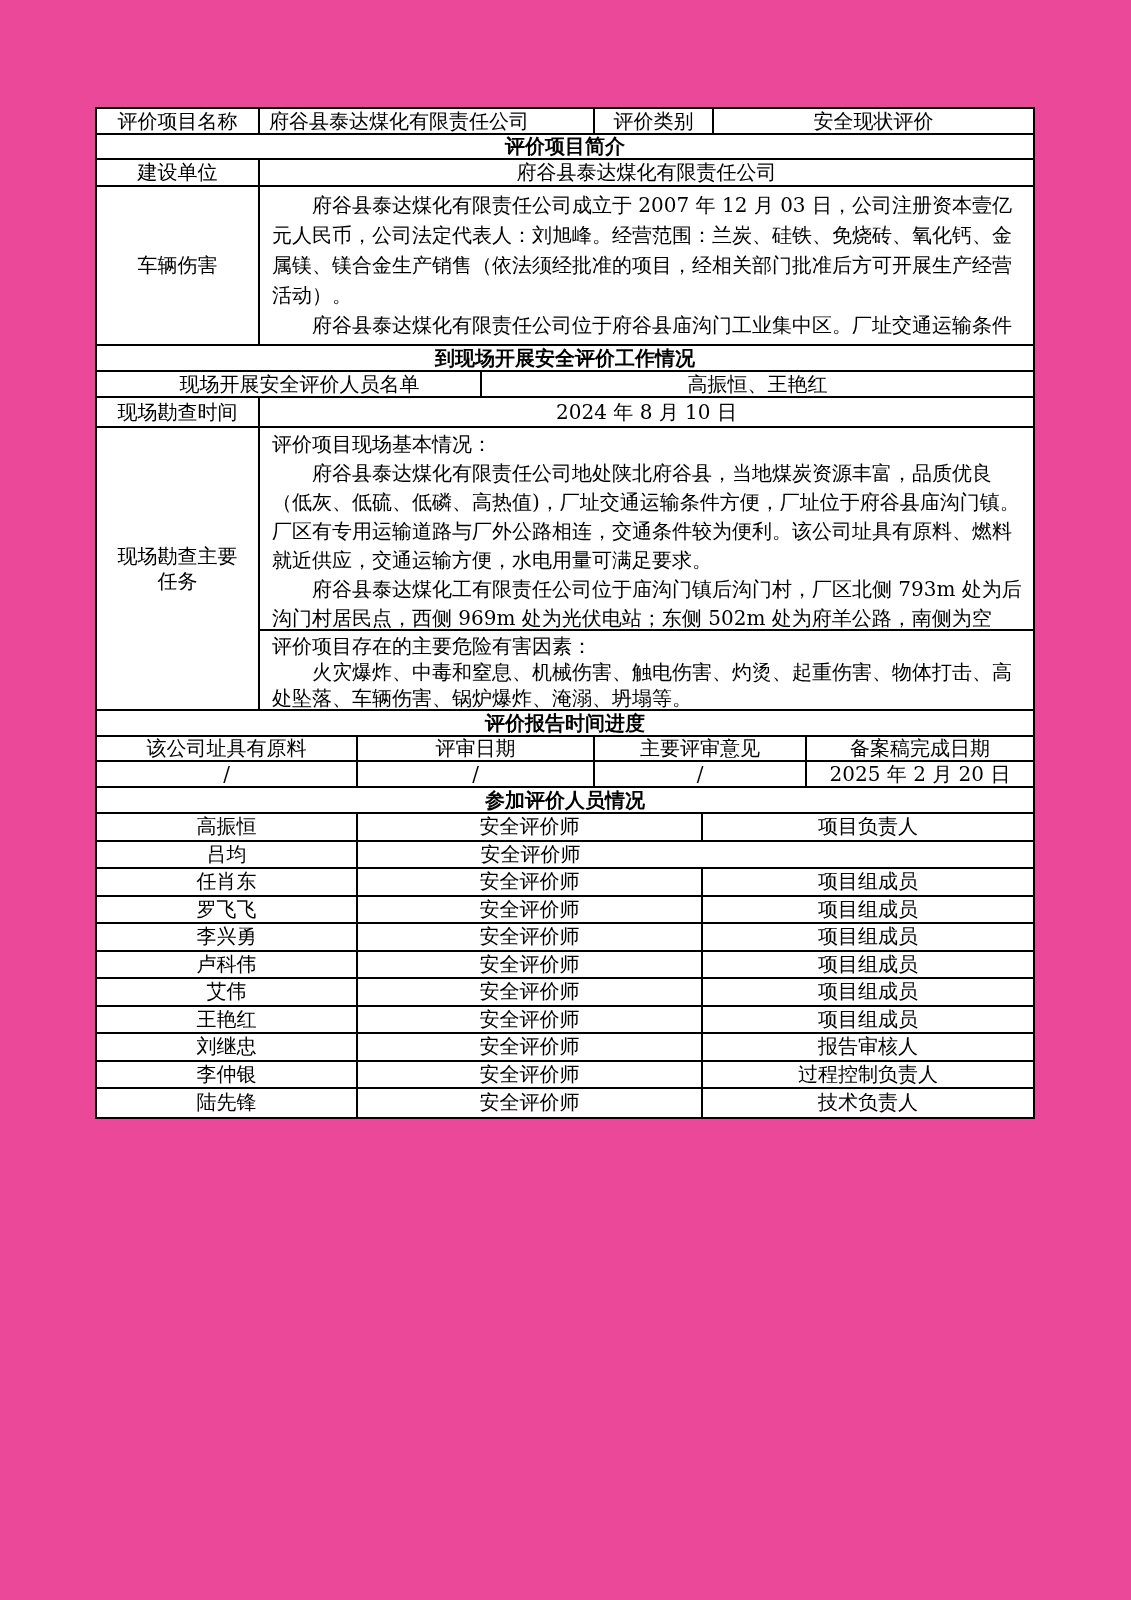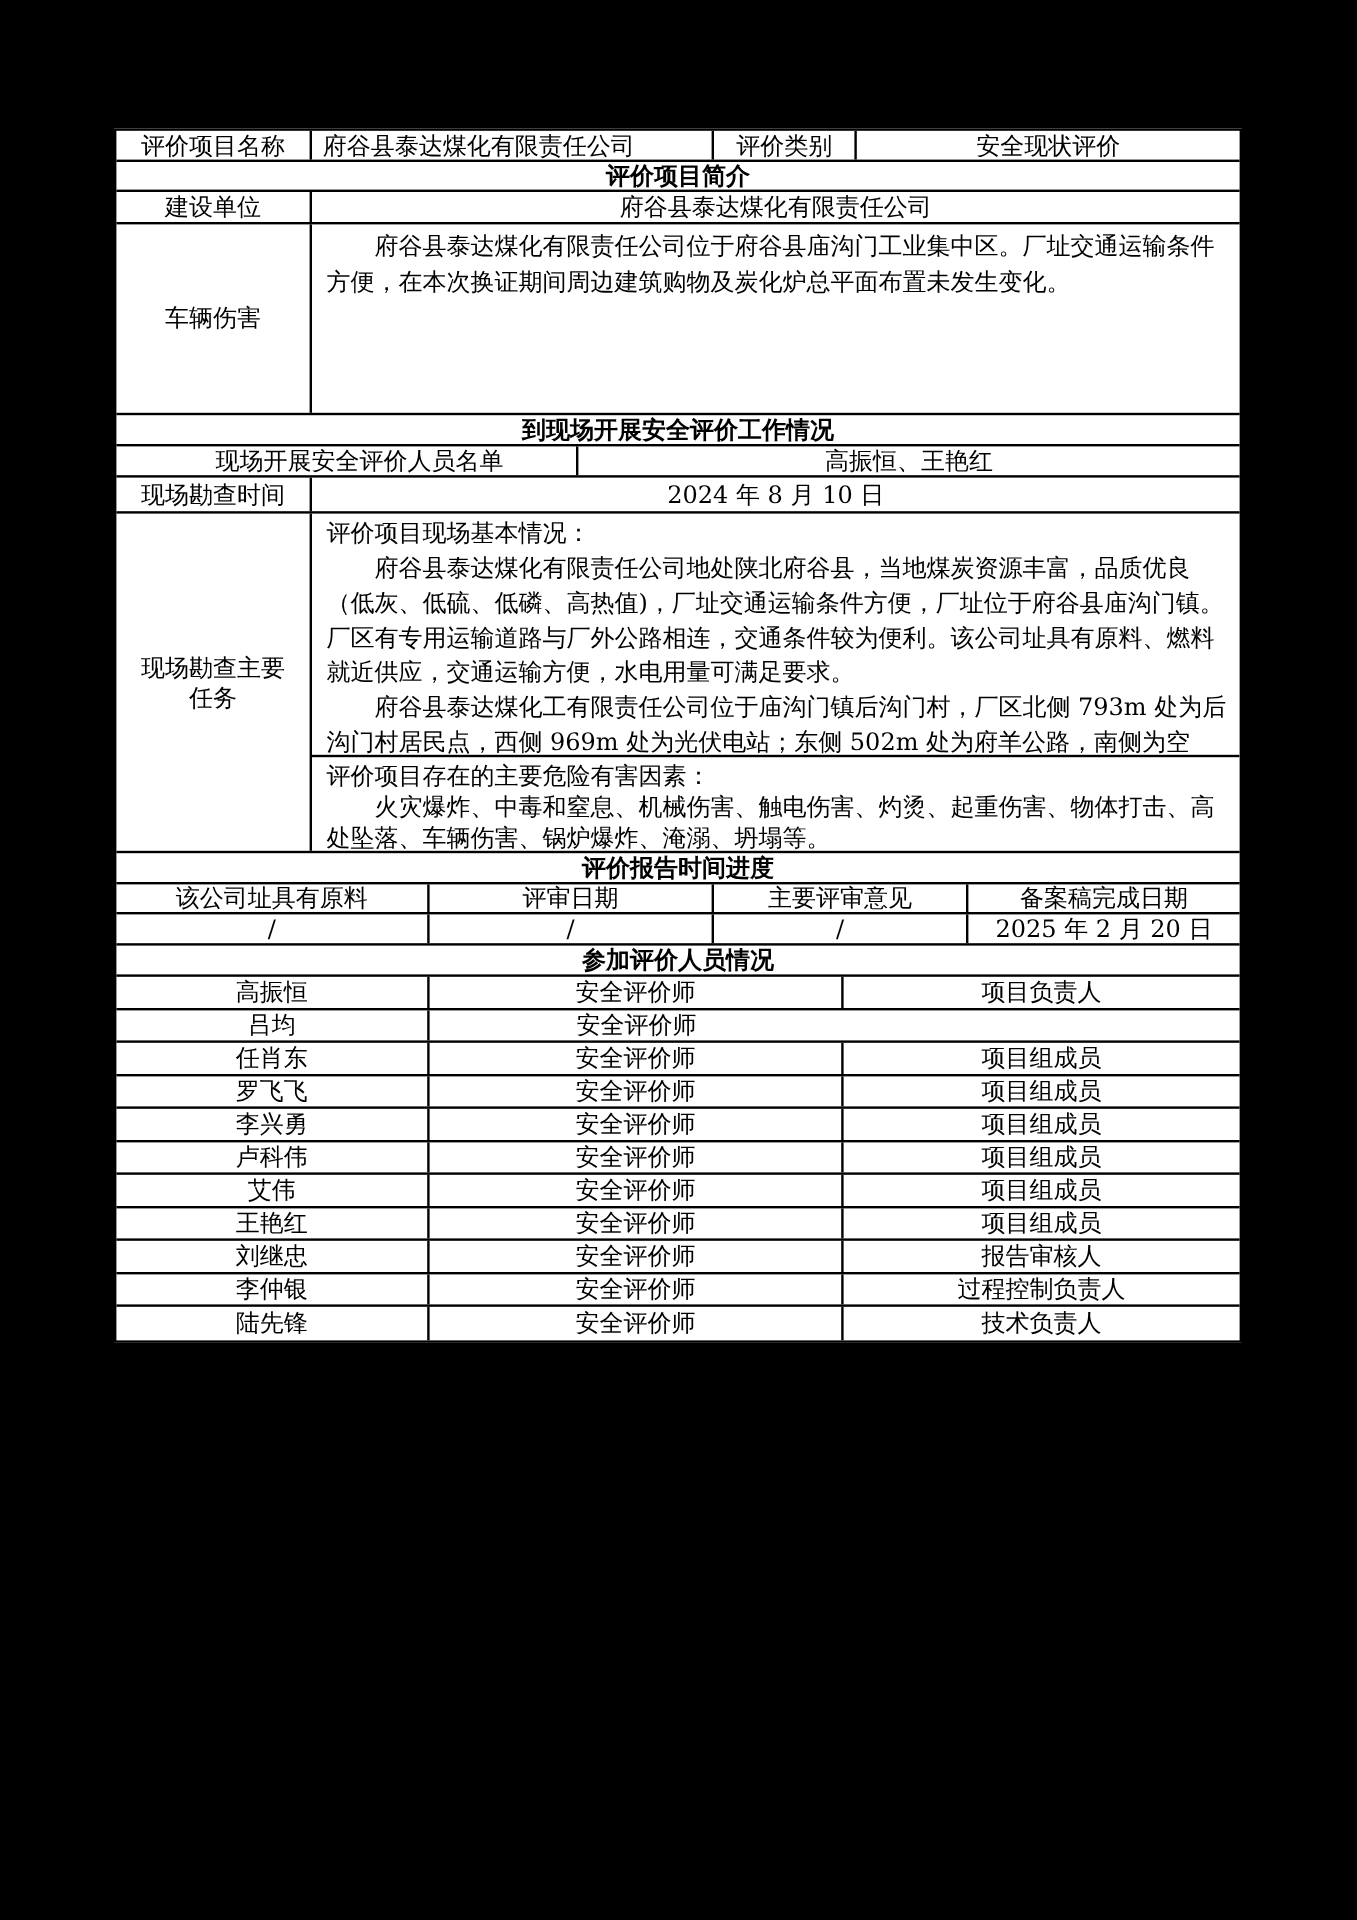--- a/index.html
+++ b/index.html
@@ -8,21 +8,21 @@
     background: #ffffff;
     width: 1131px;
     height: 1600px;
     font-family: "DejaVu Serif", "Liberation Serif", serif;
     color: #000000;
   }
   .page {
     position: relative;
     width: 1131px;
     height: 1600px;
-    background: #000000;
+    background: #ec4899;
     overflow: hidden;
   }
   .tbl {
     position: absolute;
     left: 95px;
     top: 107px;
     width: 940px;
     border: 2px solid #000;
     box-sizing: border-box;
     background: #fff;
@@ -112,20 +112,21 @@
 
     <div class="r h27">
       <div class="c w163">建设单位</div>
       <div class="c grow">府谷县泰达煤化有限责任公司</div>
     </div>
 
 
     <div class="r hov">
       <div class="c w163">车辆伤害</div>
       <div class="c grow para ov">
+        <p>府谷县泰达煤化有限责任公司成立于 2007 年 12 月 03 日，公司注册资本壹亿元人民币，公司法定代表人：刘旭峰。经营范围：兰炭、硅铁、免烧砖、氧化钙、金属镁、镁合金生产销售（依法须经批准的项目，经相关部门批准后方可开展生产经营活动）。</p>
         <p>府谷县泰达煤化有限责任公司位于府谷县庙沟门工业集中区。厂址交通运输条件方便，在本次换证期间周边建筑购物及炭化炉总平面布置未发生变化。</p>
 
       </div>
     </div>
 
     <div class="r h26">
       <div class="c grow sec">到现场开展安全评价工作情况</div>
     </div>
 
     <div class="r h26">

